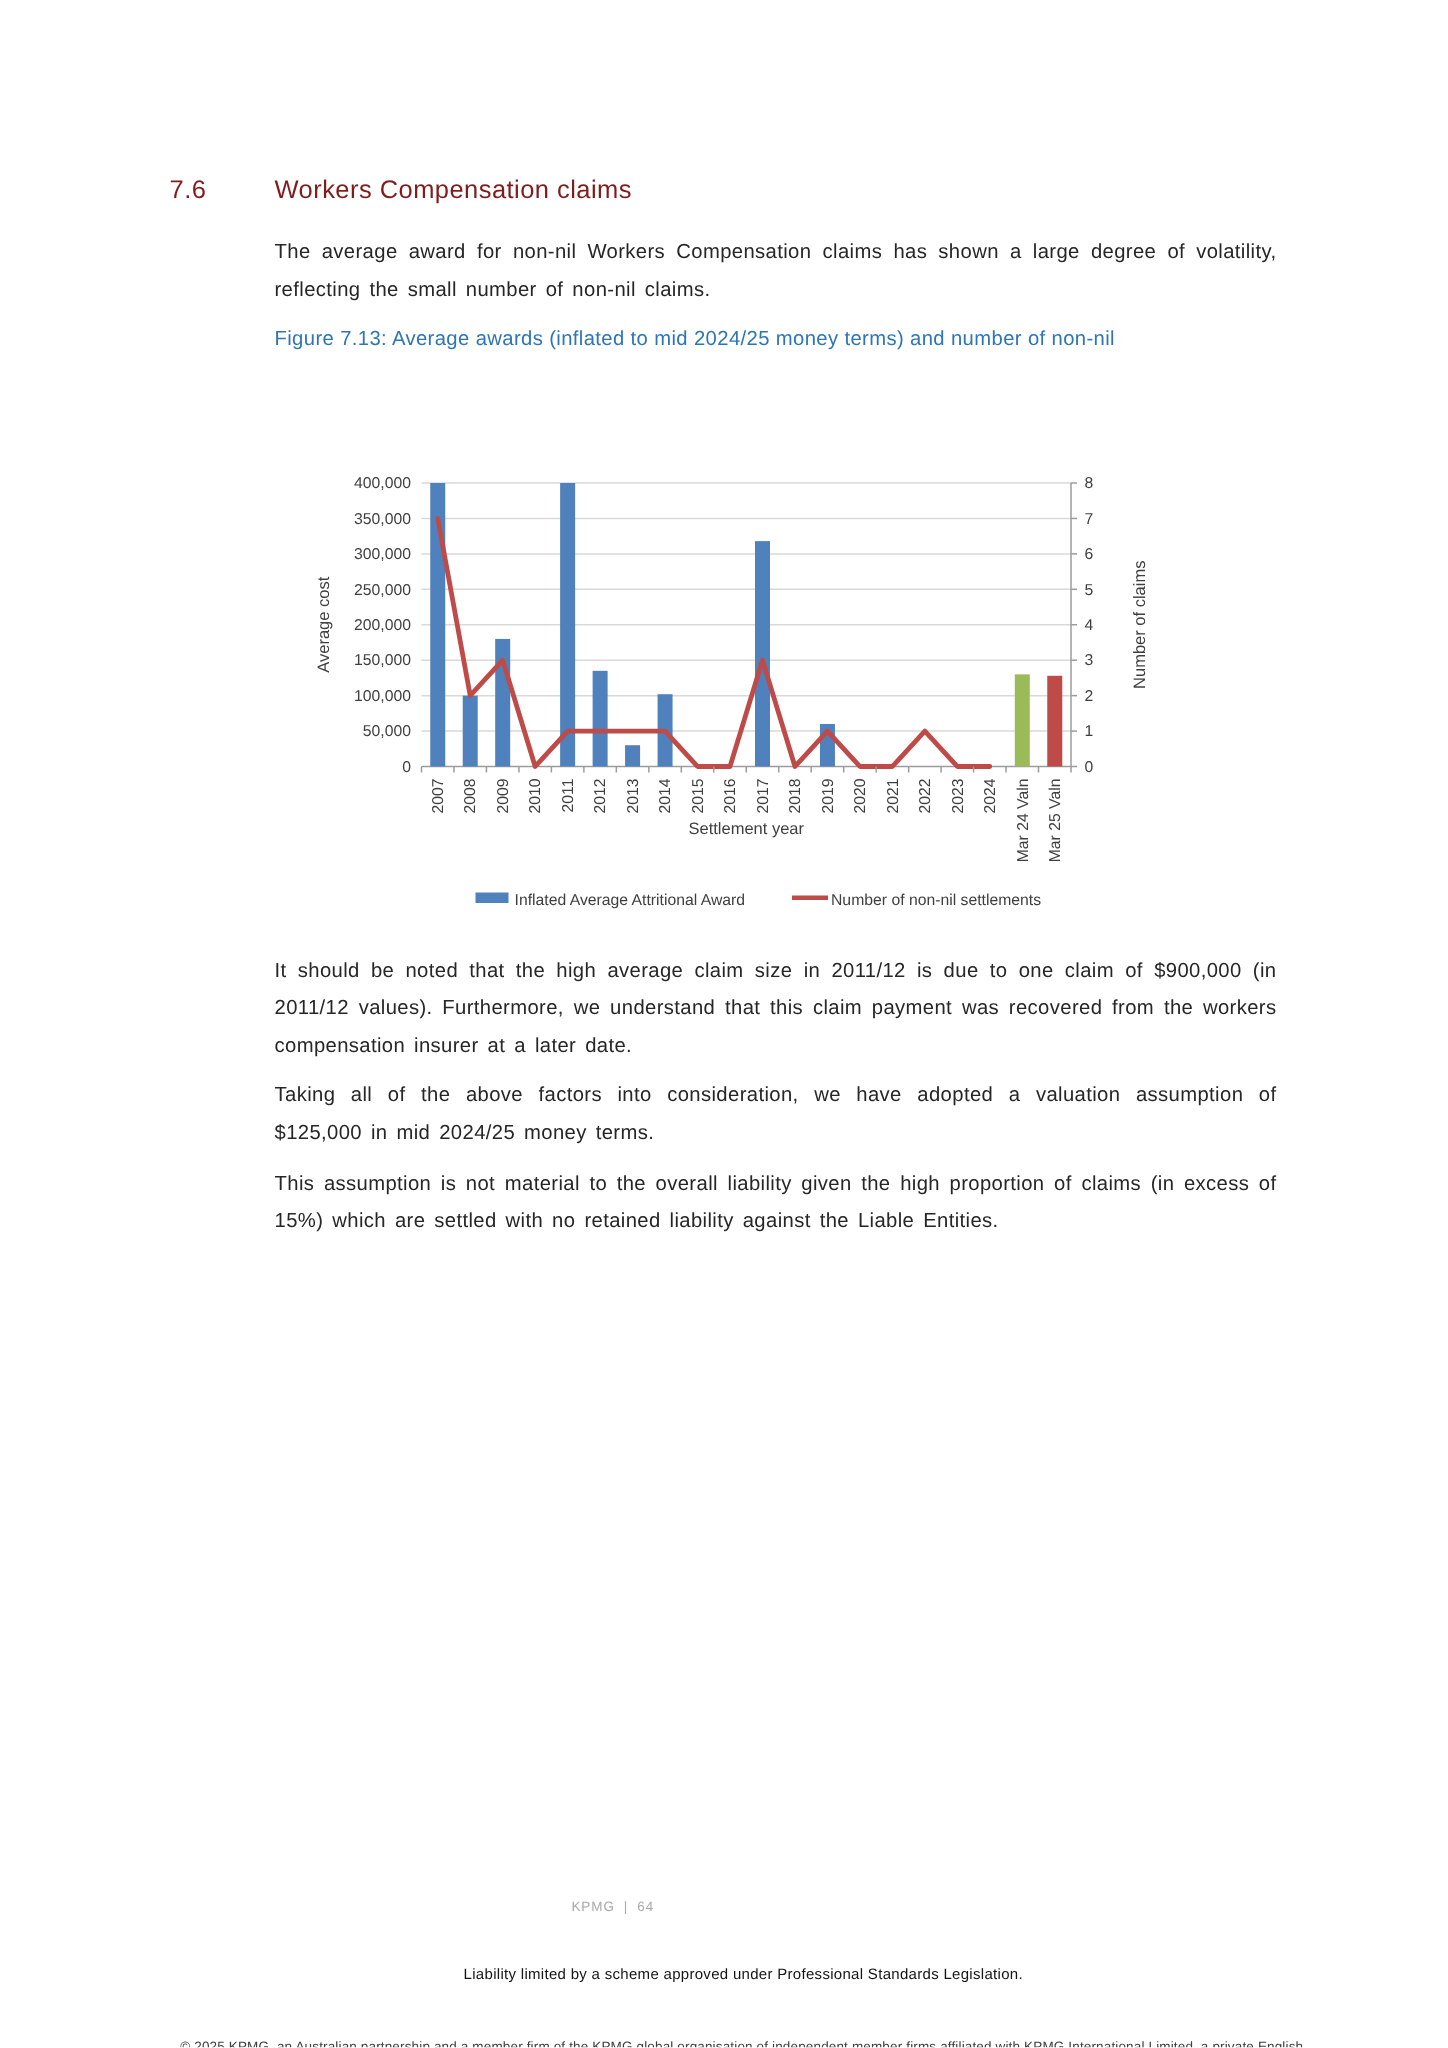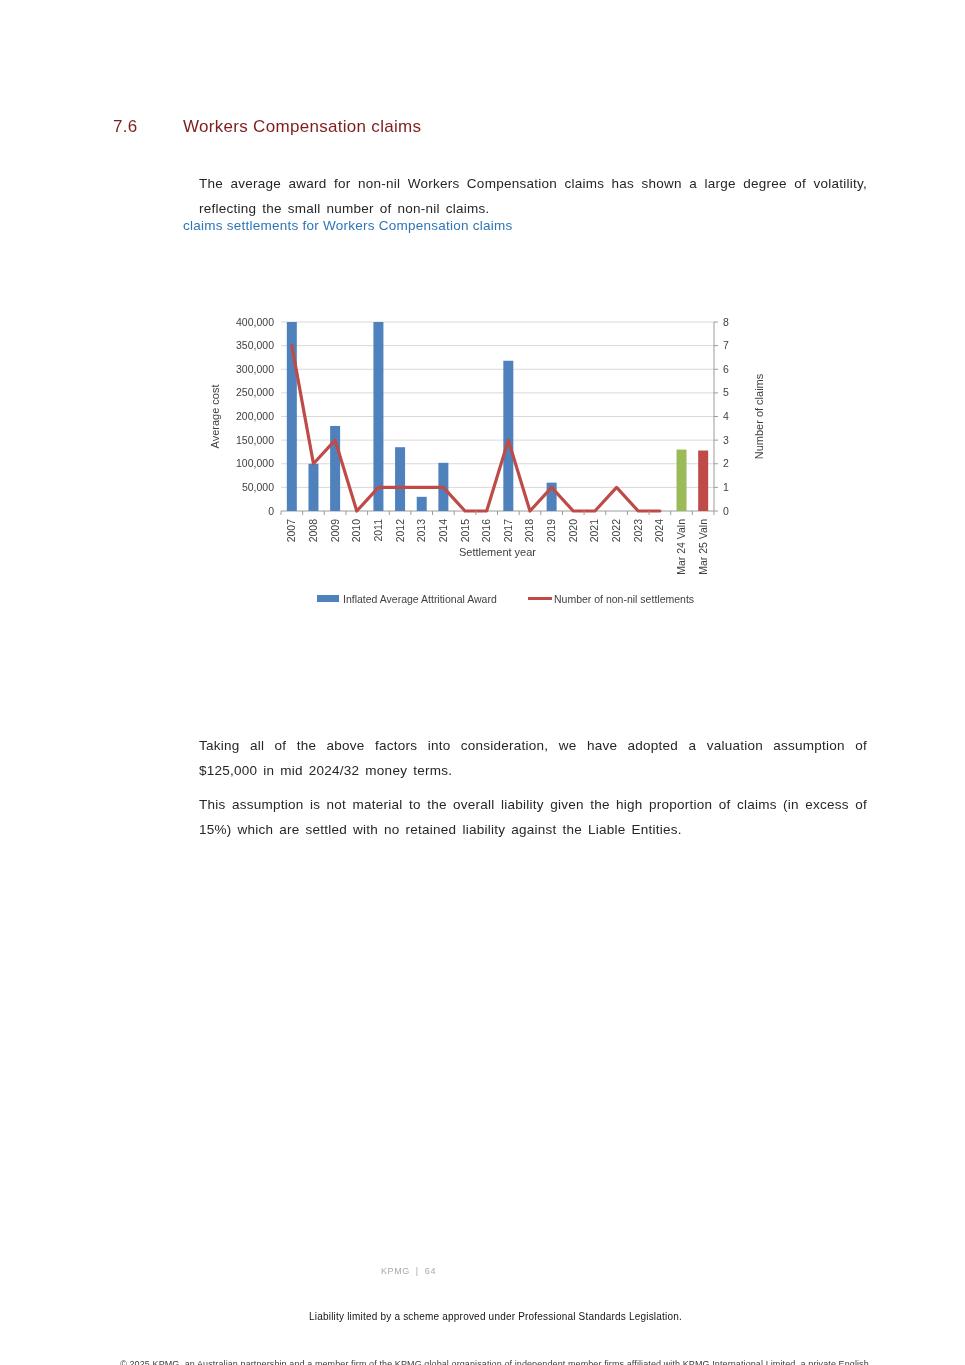--- a/index.html
+++ b/index.html
@@ -1,20 +1,20 @@
 <!DOCTYPE html>
 <html><head>
 <meta charset="utf-8">
 <style>
   html,body{margin:0;padding:0;background:#ffffff;}
   .page{position:relative;width:965px;height:1365px;background:#ffffff;overflow:hidden;
         font-family:"Liberation Sans",sans-serif;color:#262626;}
   .heading{position:absolute;top:117px;left:113px;font-size:17px;letter-spacing:.3px;}
   .h-num{display:inline-block;width:70px;}
-  .body-text{position:absolute;left:183px;width:668px;margin:16px;font-size:13.5px;line-height:25px;
+  .body-text{position:absolute;left:183px;width:668px;margin:0;font-size:13.5px;line-height:25px;
              letter-spacing:.25px;word-spacing:2px;text-align:justify;}
   .p-intro{top:155px;}
   .caption{position:absolute;top:216px;left:183px;width:700px;margin:0;font-size:13.5px;
            line-height:19px;letter-spacing:.25px;}
   .caption div{display:block;}
   .chart{position:absolute;top:295px;left:190px;width:600px;height:335px;}
   .p2{top:634px;}
   .p3{top:717px;}
   .p4{top:776px;}
   .footer-page{position:absolute;top:1266px;left:0;width:817px;text-align:center;
@@ -30,21 +30,21 @@
 
 <div class="page">
 
   <div class="heading" style="color: #7f1d1d;">
     <span class="h-num">7.6</span><span class="h-title">Workers Compensation claims</span>
   </div>
 
   <p class="body-text p-intro">The average award for non-nil Workers Compensation claims has shown a large degree of volatility, reflecting the small number of non-nil claims.</p>
 
   <div class="caption" style="color: rgb(46, 117, 182);">
-    <div>claims settlements for Workers Compensation claims</div>
+    <div>Figure 7.13: Average awards (inflated to mid 2024/25 money terms) and number of non-nil</div>
   </div>
 
   <div class="chart">
     <svg id="chart-svg" width="600" height="335" viewBox="0 0 600 335" xmlns="http://www.w3.org/2000/svg">
         <line x1="91" y1="216" x2="524" y2="216" stroke="#9C9C9C" stroke-width="1"></line>
         <line x1="91" y1="192.375" x2="524" y2="192.375" stroke="#D9D9D9" stroke-width="1"></line>
         <line x1="91" y1="168.75" x2="524" y2="168.75" stroke="#D9D9D9" stroke-width="1"></line>
         <line x1="91" y1="145.125" x2="524" y2="145.125" stroke="#D9D9D9" stroke-width="1"></line>
         <line x1="91" y1="121.5" x2="524" y2="121.5" stroke="#D9D9D9" stroke-width="1"></line>
         <line x1="91" y1="97.875" x2="524" y2="97.875" stroke="#D9D9D9" stroke-width="1"></line>
@@ -135,21 +135,22 @@
         <text x="29" y="121.5" text-anchor="middle" font-size="11" fill="#3F3F3F" transform="rotate(-90 29 121.5)">Average cost</text>
         <text x="573" y="121.5" text-anchor="middle" font-size="11" fill="#3F3F3F" transform="rotate(-90 573 121.5)">Number of claims</text>
         <text x="307.5" y="261" text-anchor="middle" font-size="11" fill="#3F3F3F">Settlement year</text>
         <rect x="127" y="300" width="22" height="7" fill="#4F81BD"></rect>
         <text x="153" y="308" text-anchor="start" font-size="10.5" fill="#3F3F3F">Inflated Average Attritional Award</text>
         <line x1="338" y1="303.5" x2="362" y2="303.5" stroke="#BE4B48" stroke-width="3"></line>
         <text x="364" y="308" text-anchor="start" font-size="10.5" fill="#3F3F3F">Number of non-nil settlements</text>
       </svg>
   </div>
 
-  <p class="body-text p3">Taking all of the above factors into consideration, we have adopted a valuation assumption of $125,000 in mid 2024/32 money terms.</p>
+  <p class="body-text p2">It should be noted that the high average claim size in 2011/12 is due to one claim of $900,000 (in 2011/12 values). Furthermore, we understand that this claim payment was recovered from the workers compensation insurer at a later date.</p>
+  <p class="body-text p3">Taking all of the above factors into consideration, we have adopted a valuation assumption of $125,000 in mid 2024/25 money terms.</p>
   <p class="body-text p4">This assumption is not material to the overall liability given the high proportion of claims (in excess of 15%) which are settled with no retained liability against the Liable Entities.</p>
 
   <div class="footer-page">
     <span>KPMG</span><span class="sep">|</span><span>64</span>
   </div>
 
   <p class="copyright">© 2025 KPMG, an Australian partnership and a member firm of the KPMG global organisation of independent member firms affiliated with KPMG International Limited, a private English company limited by guarantee. All rights reserved. The KPMG name and logo are trademarks used under license by the independent member firms of the KPMG global organisation.</p>
   <p class="liability">Liability limited by a scheme approved under Professional Standards Legislation.</p>
 
 </div>

